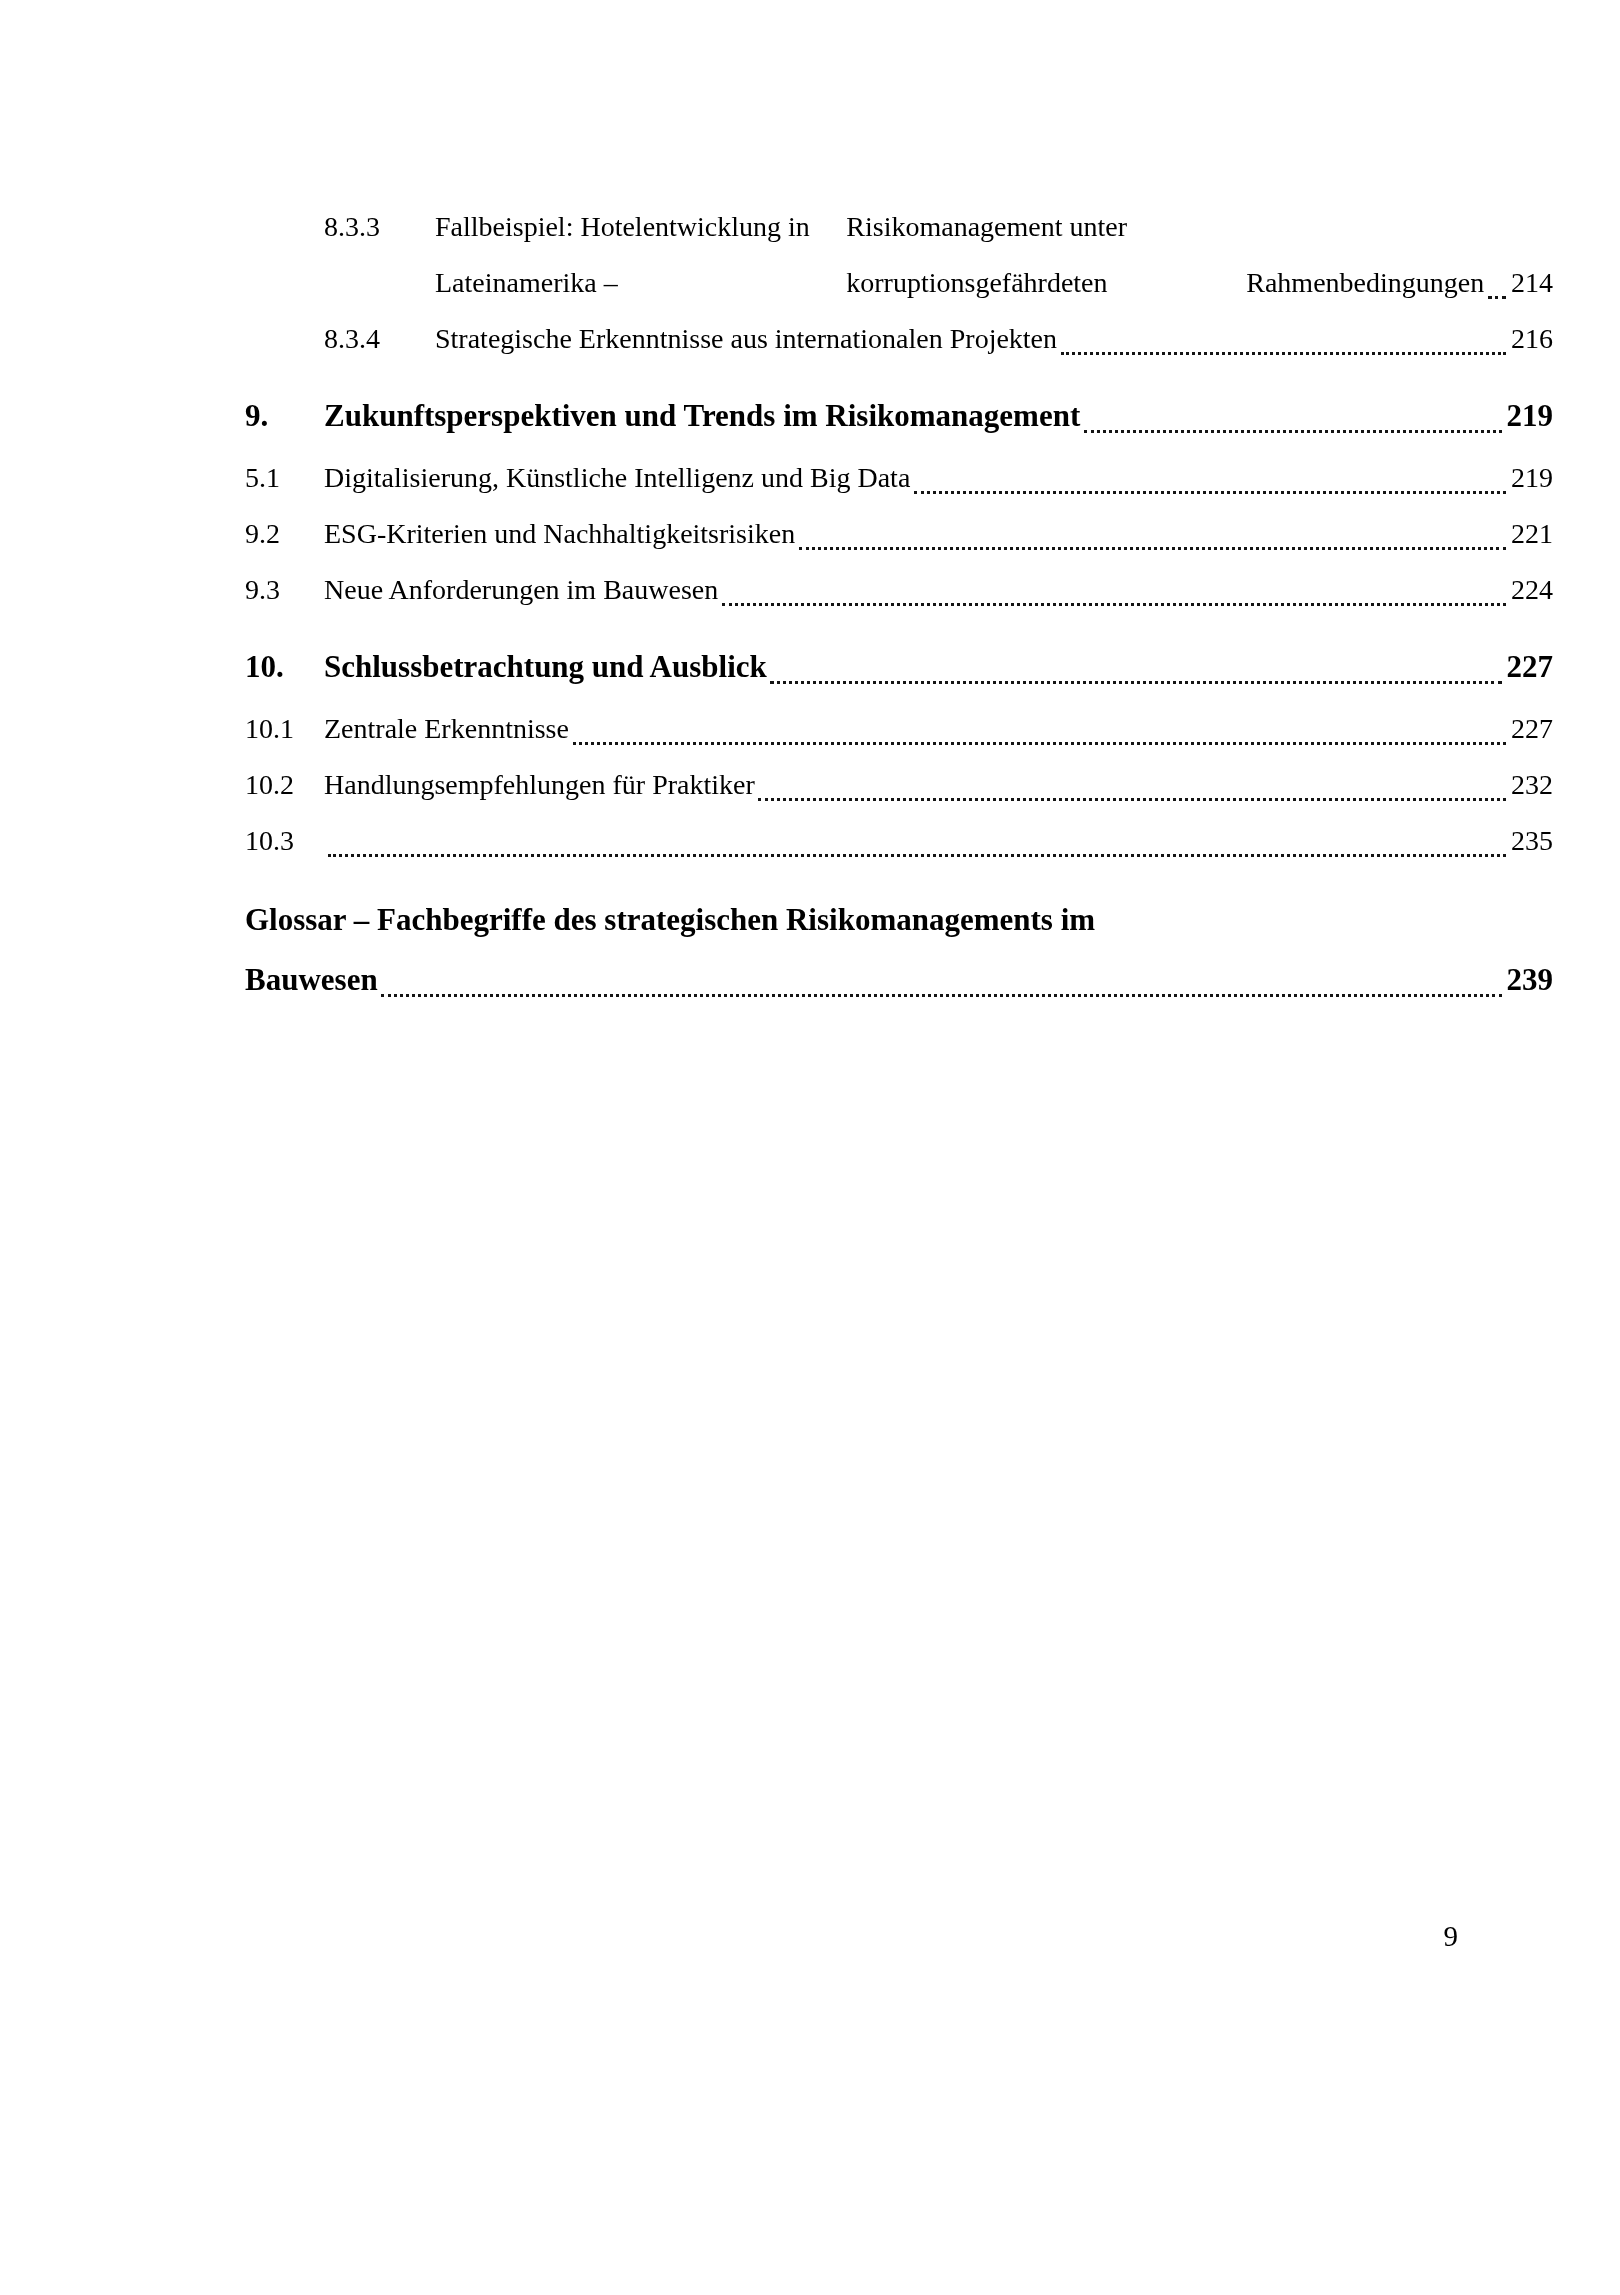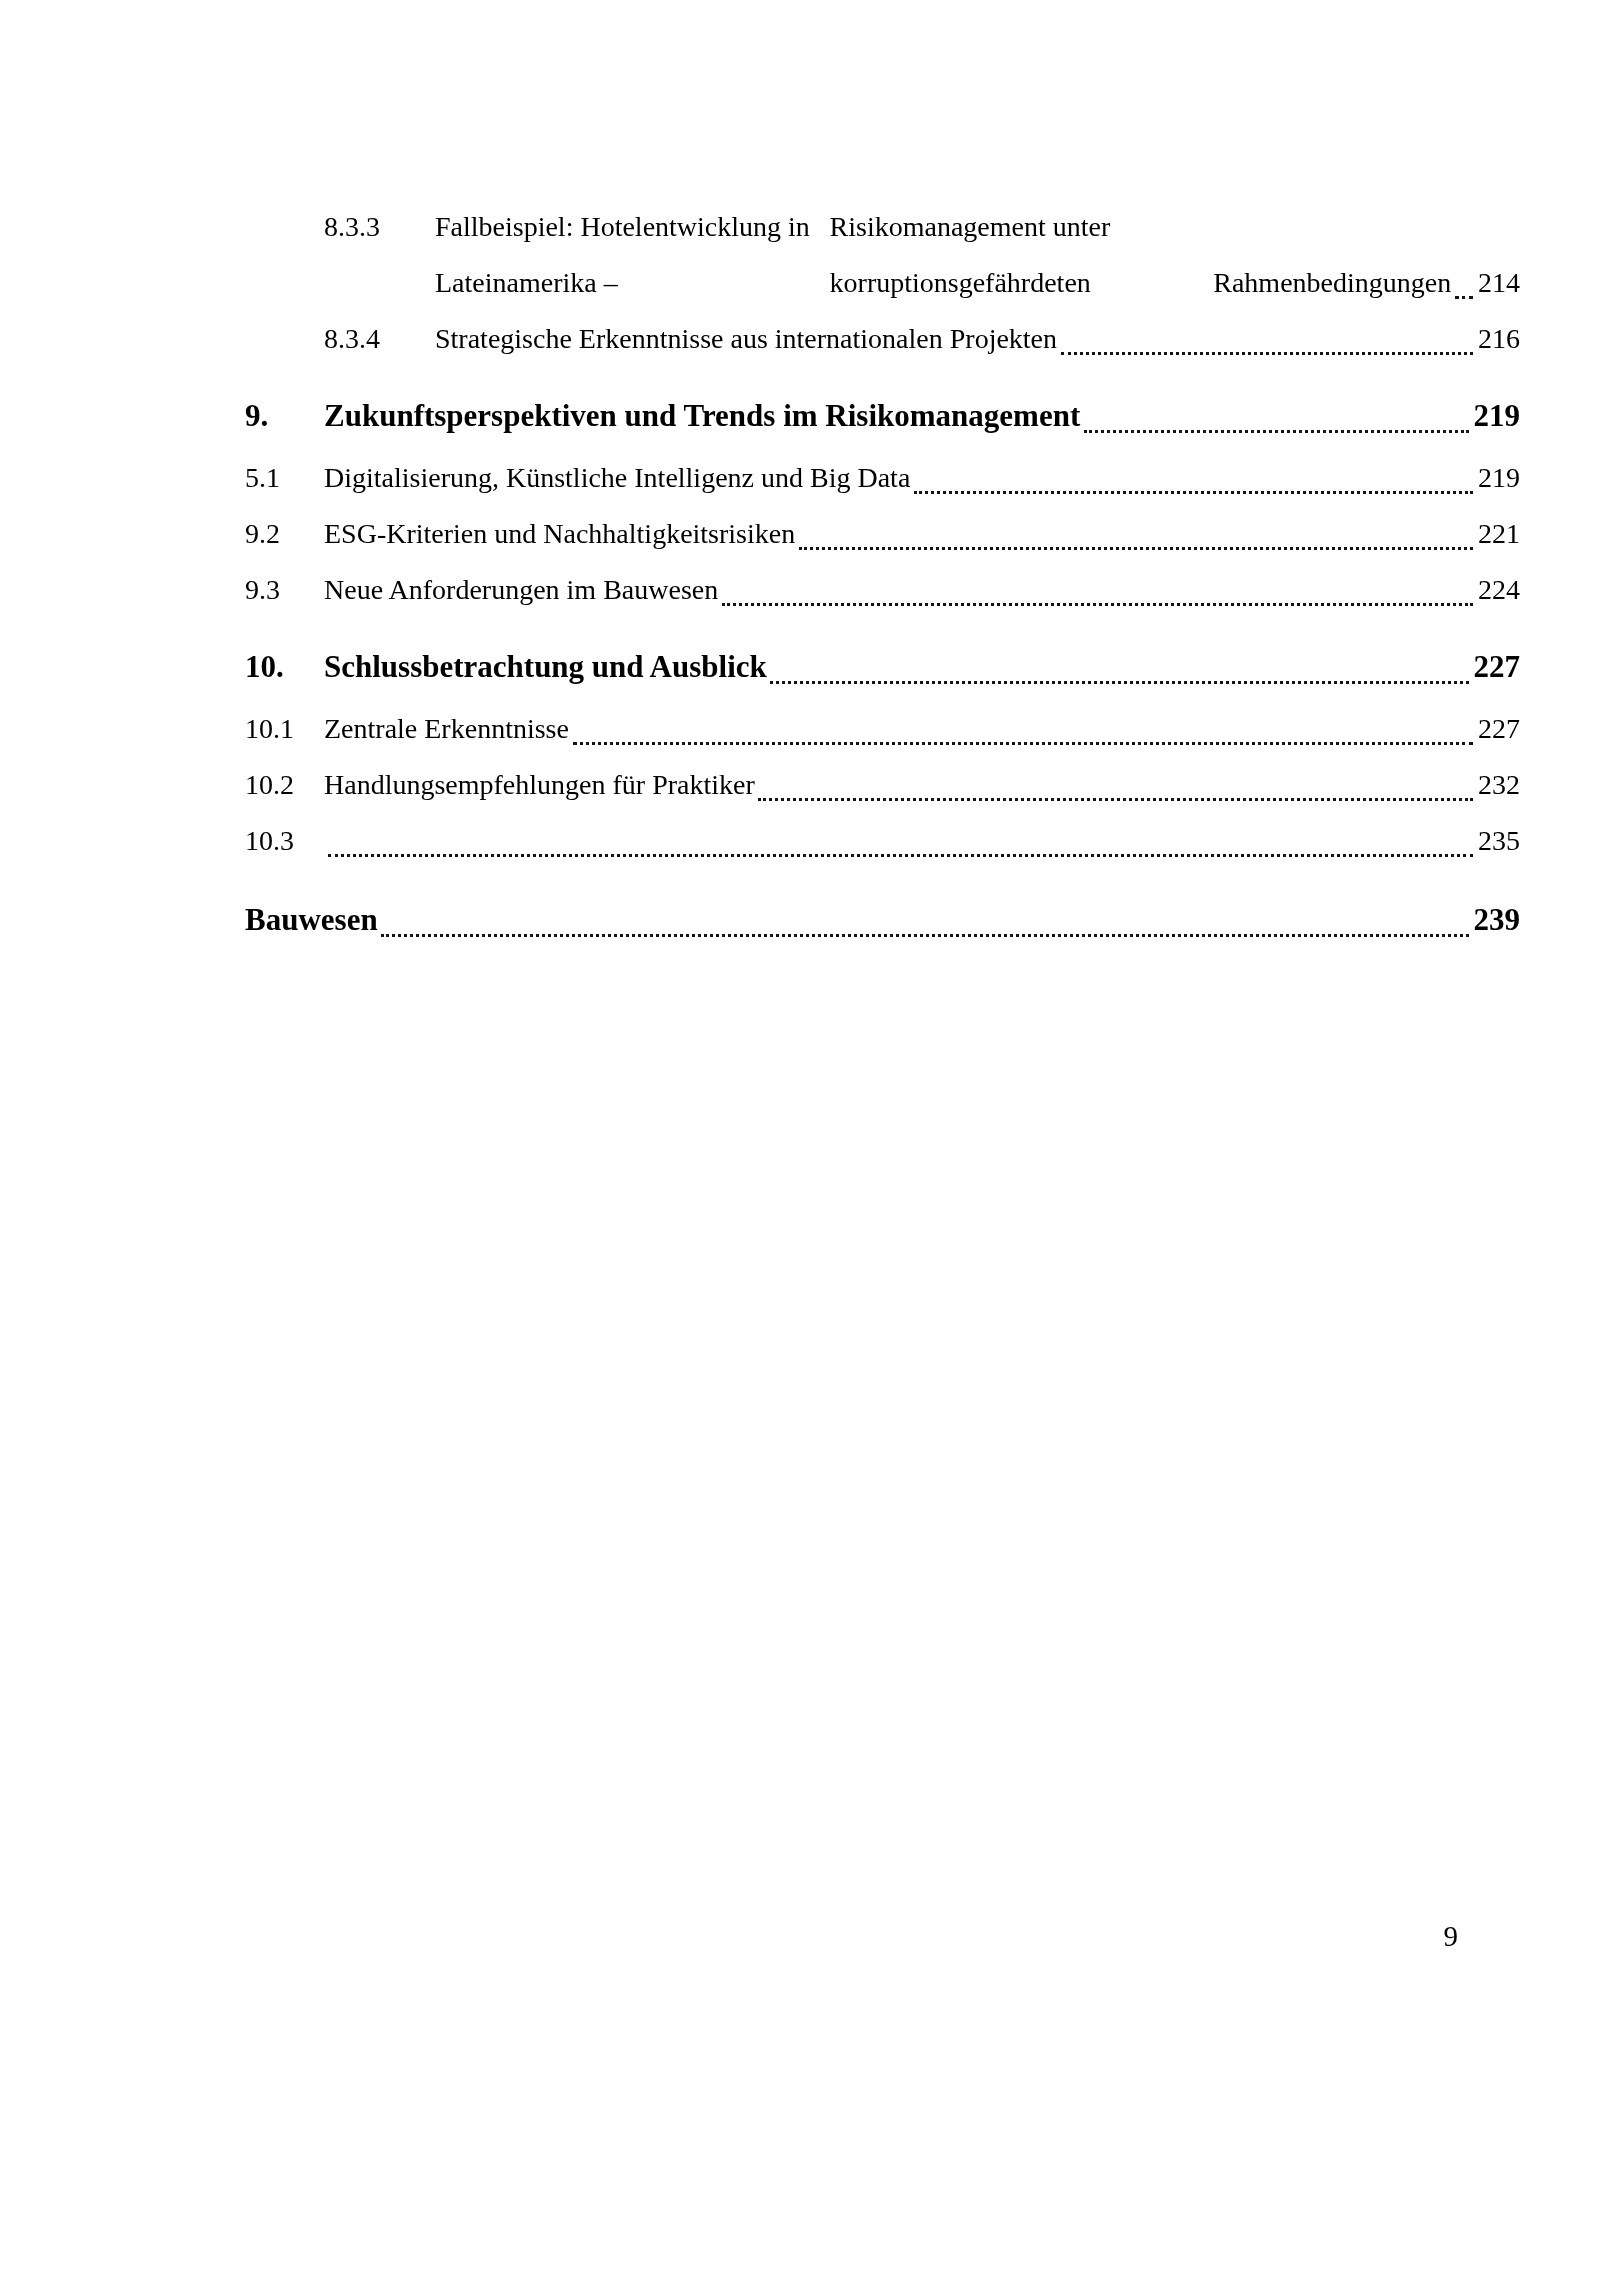--- a/index.html
+++ b/index.html
@@ -8,21 +8,21 @@
     background: #ffffff;
   }
   .page {
     position: relative;
     width: 1620px;
     height: 2007px;
     background: #ffffff;
     color: #000000;
     font-family: "Liberation Serif", "DejaVu Serif", serif;
     box-sizing: border-box;
-    padding: 199px 100px 0 245px;
+    padding: 199px 67px 0 245px;
   }
   .row {
     display: flex;
     align-items: baseline;
     font-size: 28px;
     line-height: 56px;
   }
   .row .num {
     flex: 0 0 auto;
   }
@@ -181,20 +181,21 @@
     <span class="pg">232</span>
   </div>
 
   <div class="row sub2">
     <span class="num">10.3</span>
     <span class="leader"></span>
     <span class="pg">235</span>
   </div>
 
   <div class="glossar">
+    <span class="glossar-line1">Glossar – Fachbegriffe des strategischen Risikomanagements im</span>
     <div class="glossar-line2">
       <span class="linetext">Bauwesen</span>
       <span class="leader"></span>
       <span class="pg">239</span>
     </div>
   </div>
 
   <div class="folio">9</div>
 
 </div>

